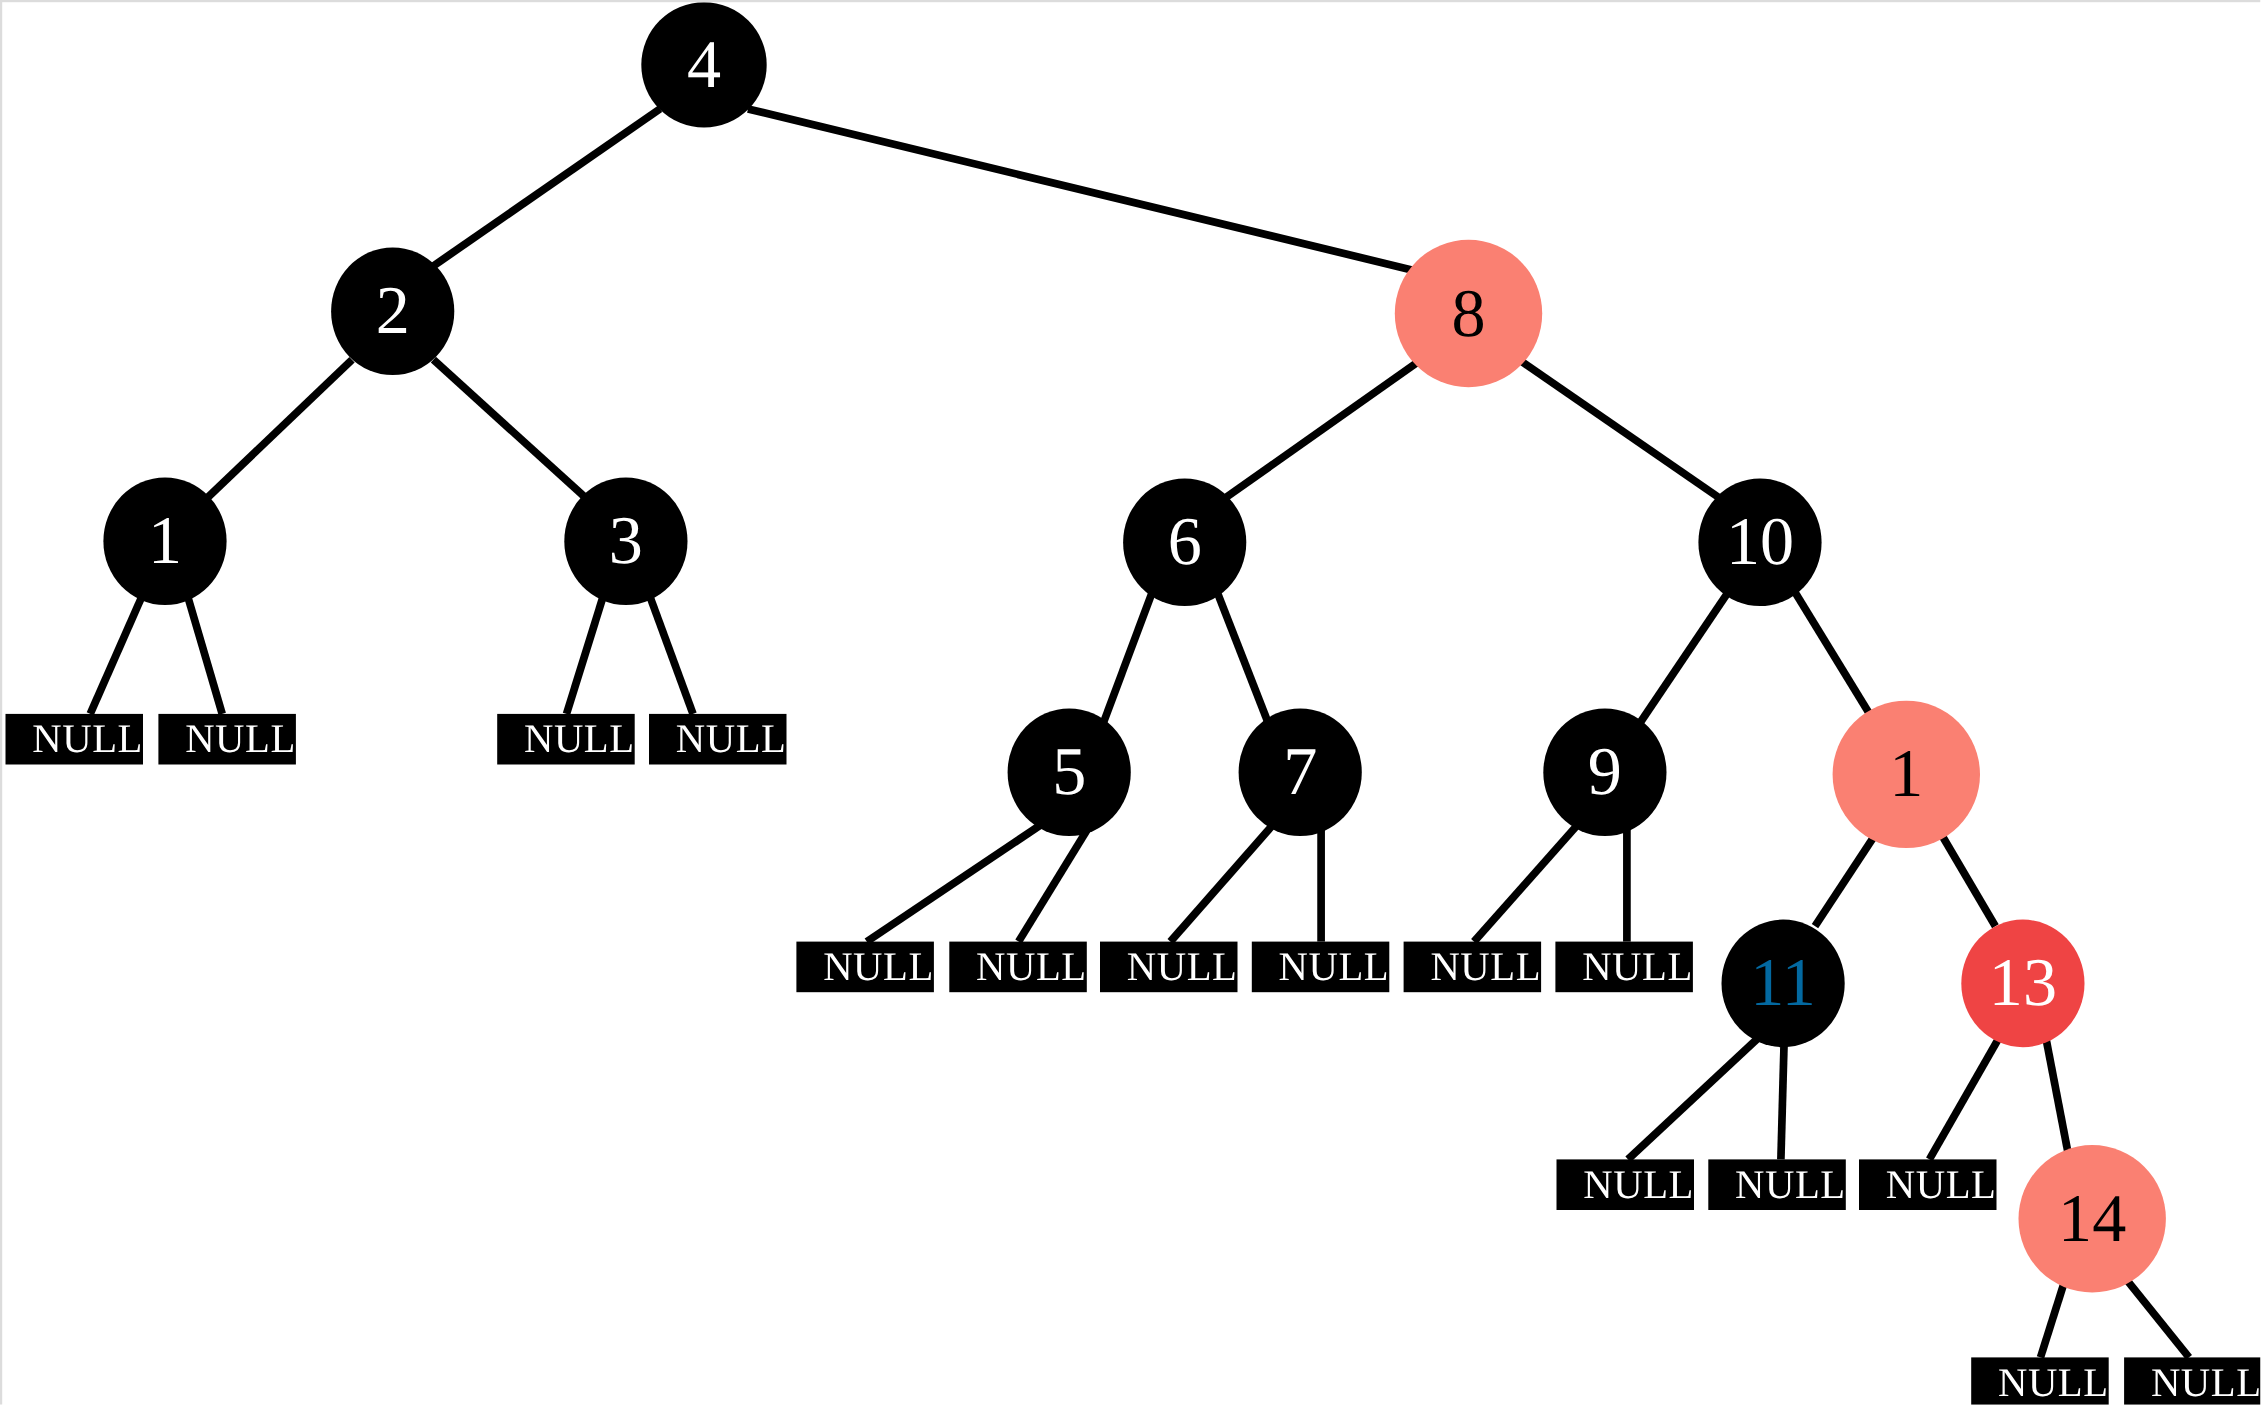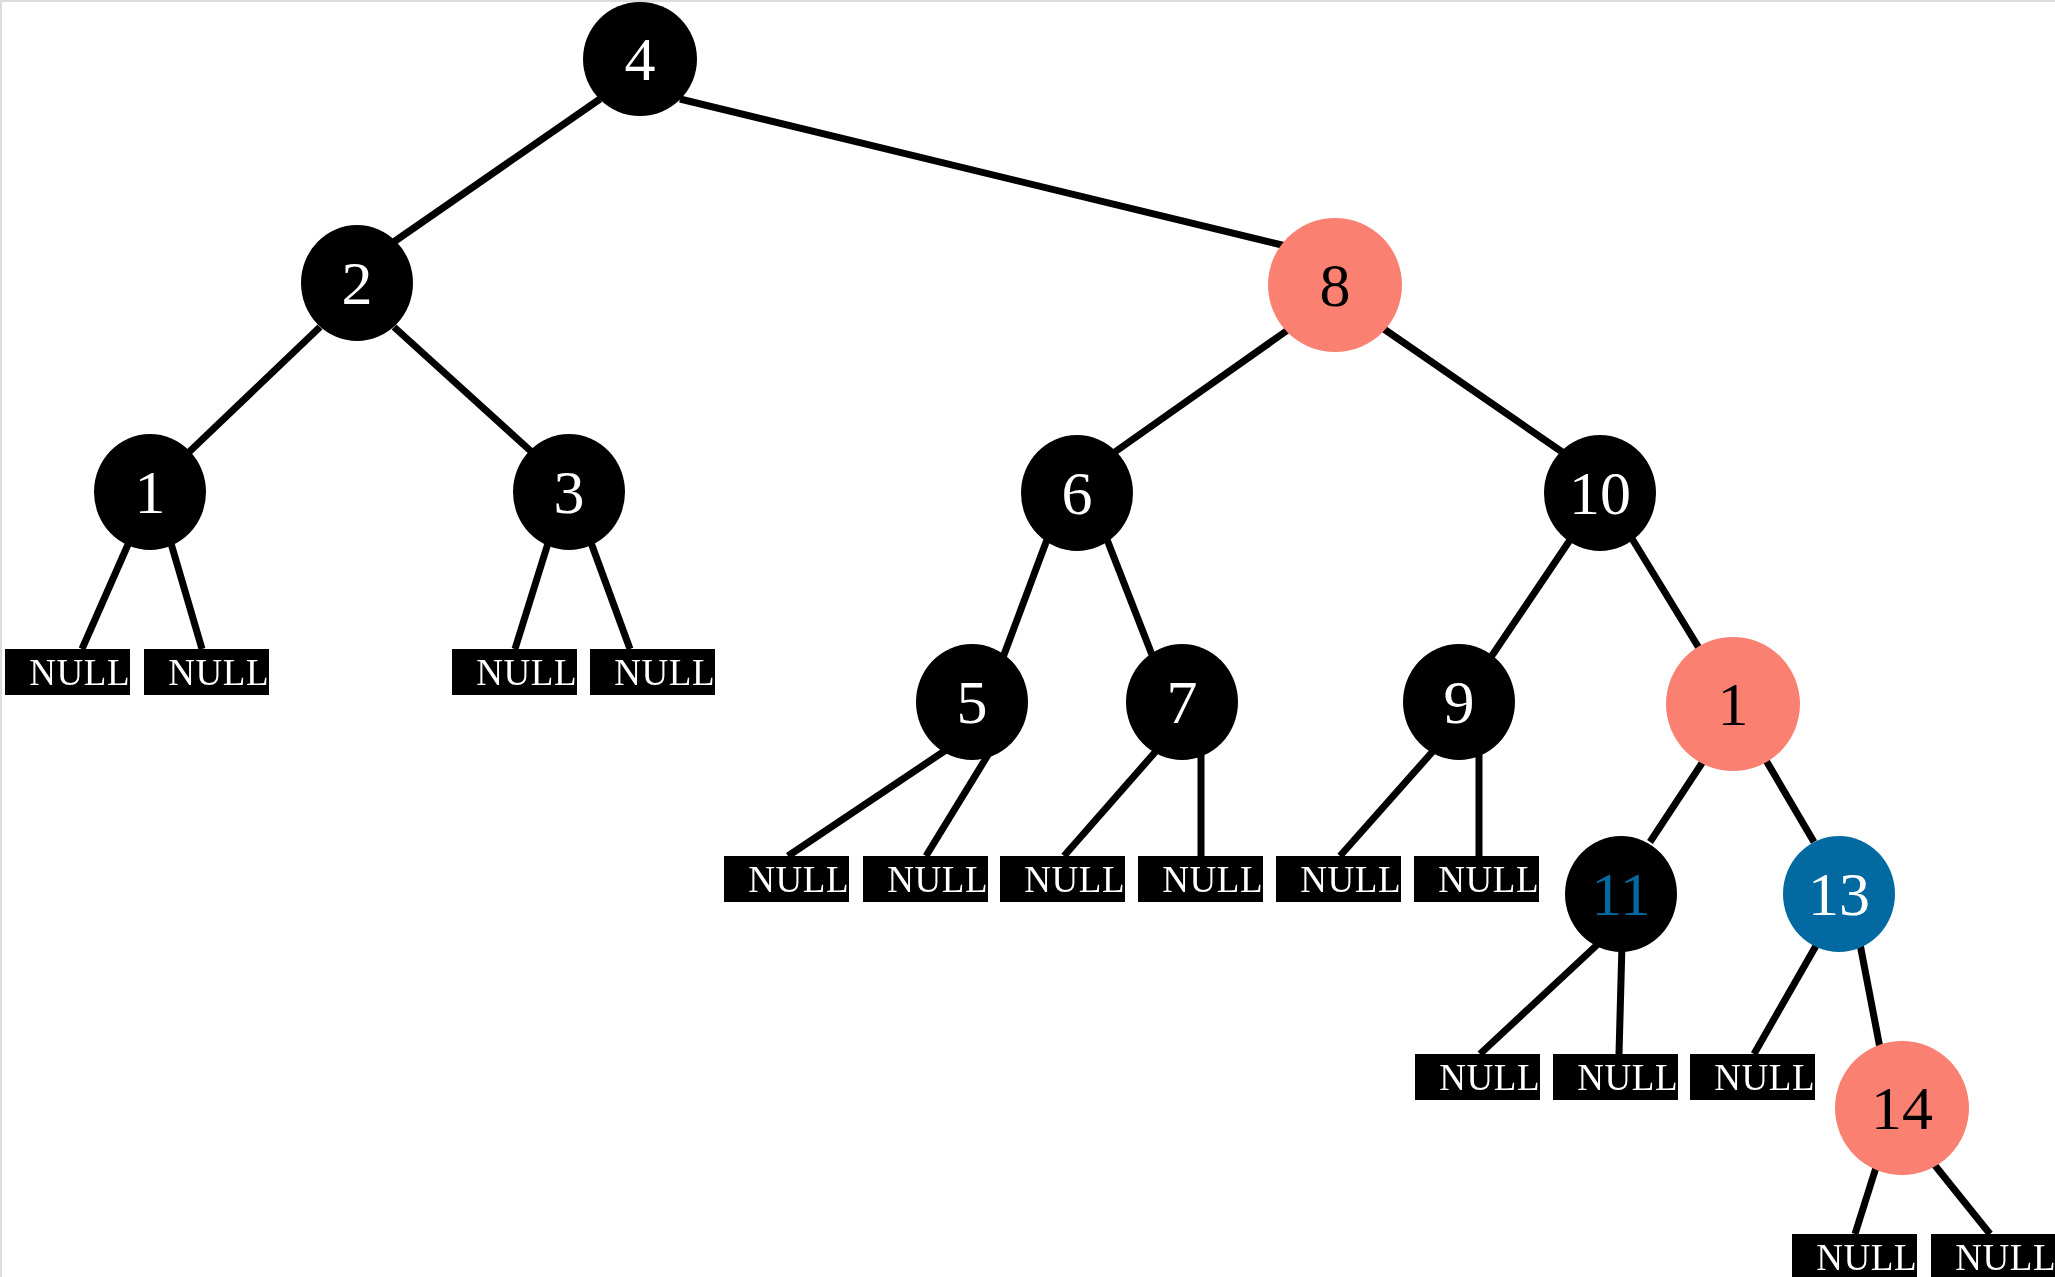--- a/index.html
+++ b/index.html
@@ -120,21 +120,21 @@
       </div>
       <div class="node black" style="left: 1401px; top: 642px; width: 112px; height: 116px; font-size: 62px; background: rgb(0, 0, 0); color: rgb(255, 255, 255);">
         <span>9</span>
       </div>
       <div class="node red" style="left: 1664px; top: 635px; width: 134px; height: 134px; font-size: 62px; background: rgb(250, 128, 114); color: rgb(0, 0, 0);">
         <span>1</span>
       </div>
       <div class="node black" style="left: 1563px; top: 834px; width: 112px; height: 116px; font-size: 62px; background: rgb(0, 0, 0); color: #0369a1; text-align: right;">
         <span>11</span>
       </div>
-      <div class="node black" style="left: 1781px; top: 834px; width: 112px; height: 116px; font-size: 62px; background: #0369a1; color: rgb(255, 255, 255);">
+      <div class="node black" style="left: 1781px; top: 834px; width: 112px; height: 116px; font-size: 62px; background: #ef4444; color: rgb(255, 255, 255);">
         <span>13</span>
       </div>
       <div class="node red" style="left: 1833px; top: 1039px; width: 134px; height: 134px; font-size: 62px; background: rgb(250, 128, 114); color: rgb(0, 0, 0);">
         <span>14</span>
       </div>
     </div>
   <div id="nulls-layer">
       <div class="nullbox" style="left: 3px; top: 647px; width: 125px; height: 46px; font-size: 37px; background: rgb(0, 0, 0); color: rgb(255, 255, 255);">
         <span>NULL</span>
       </div>

